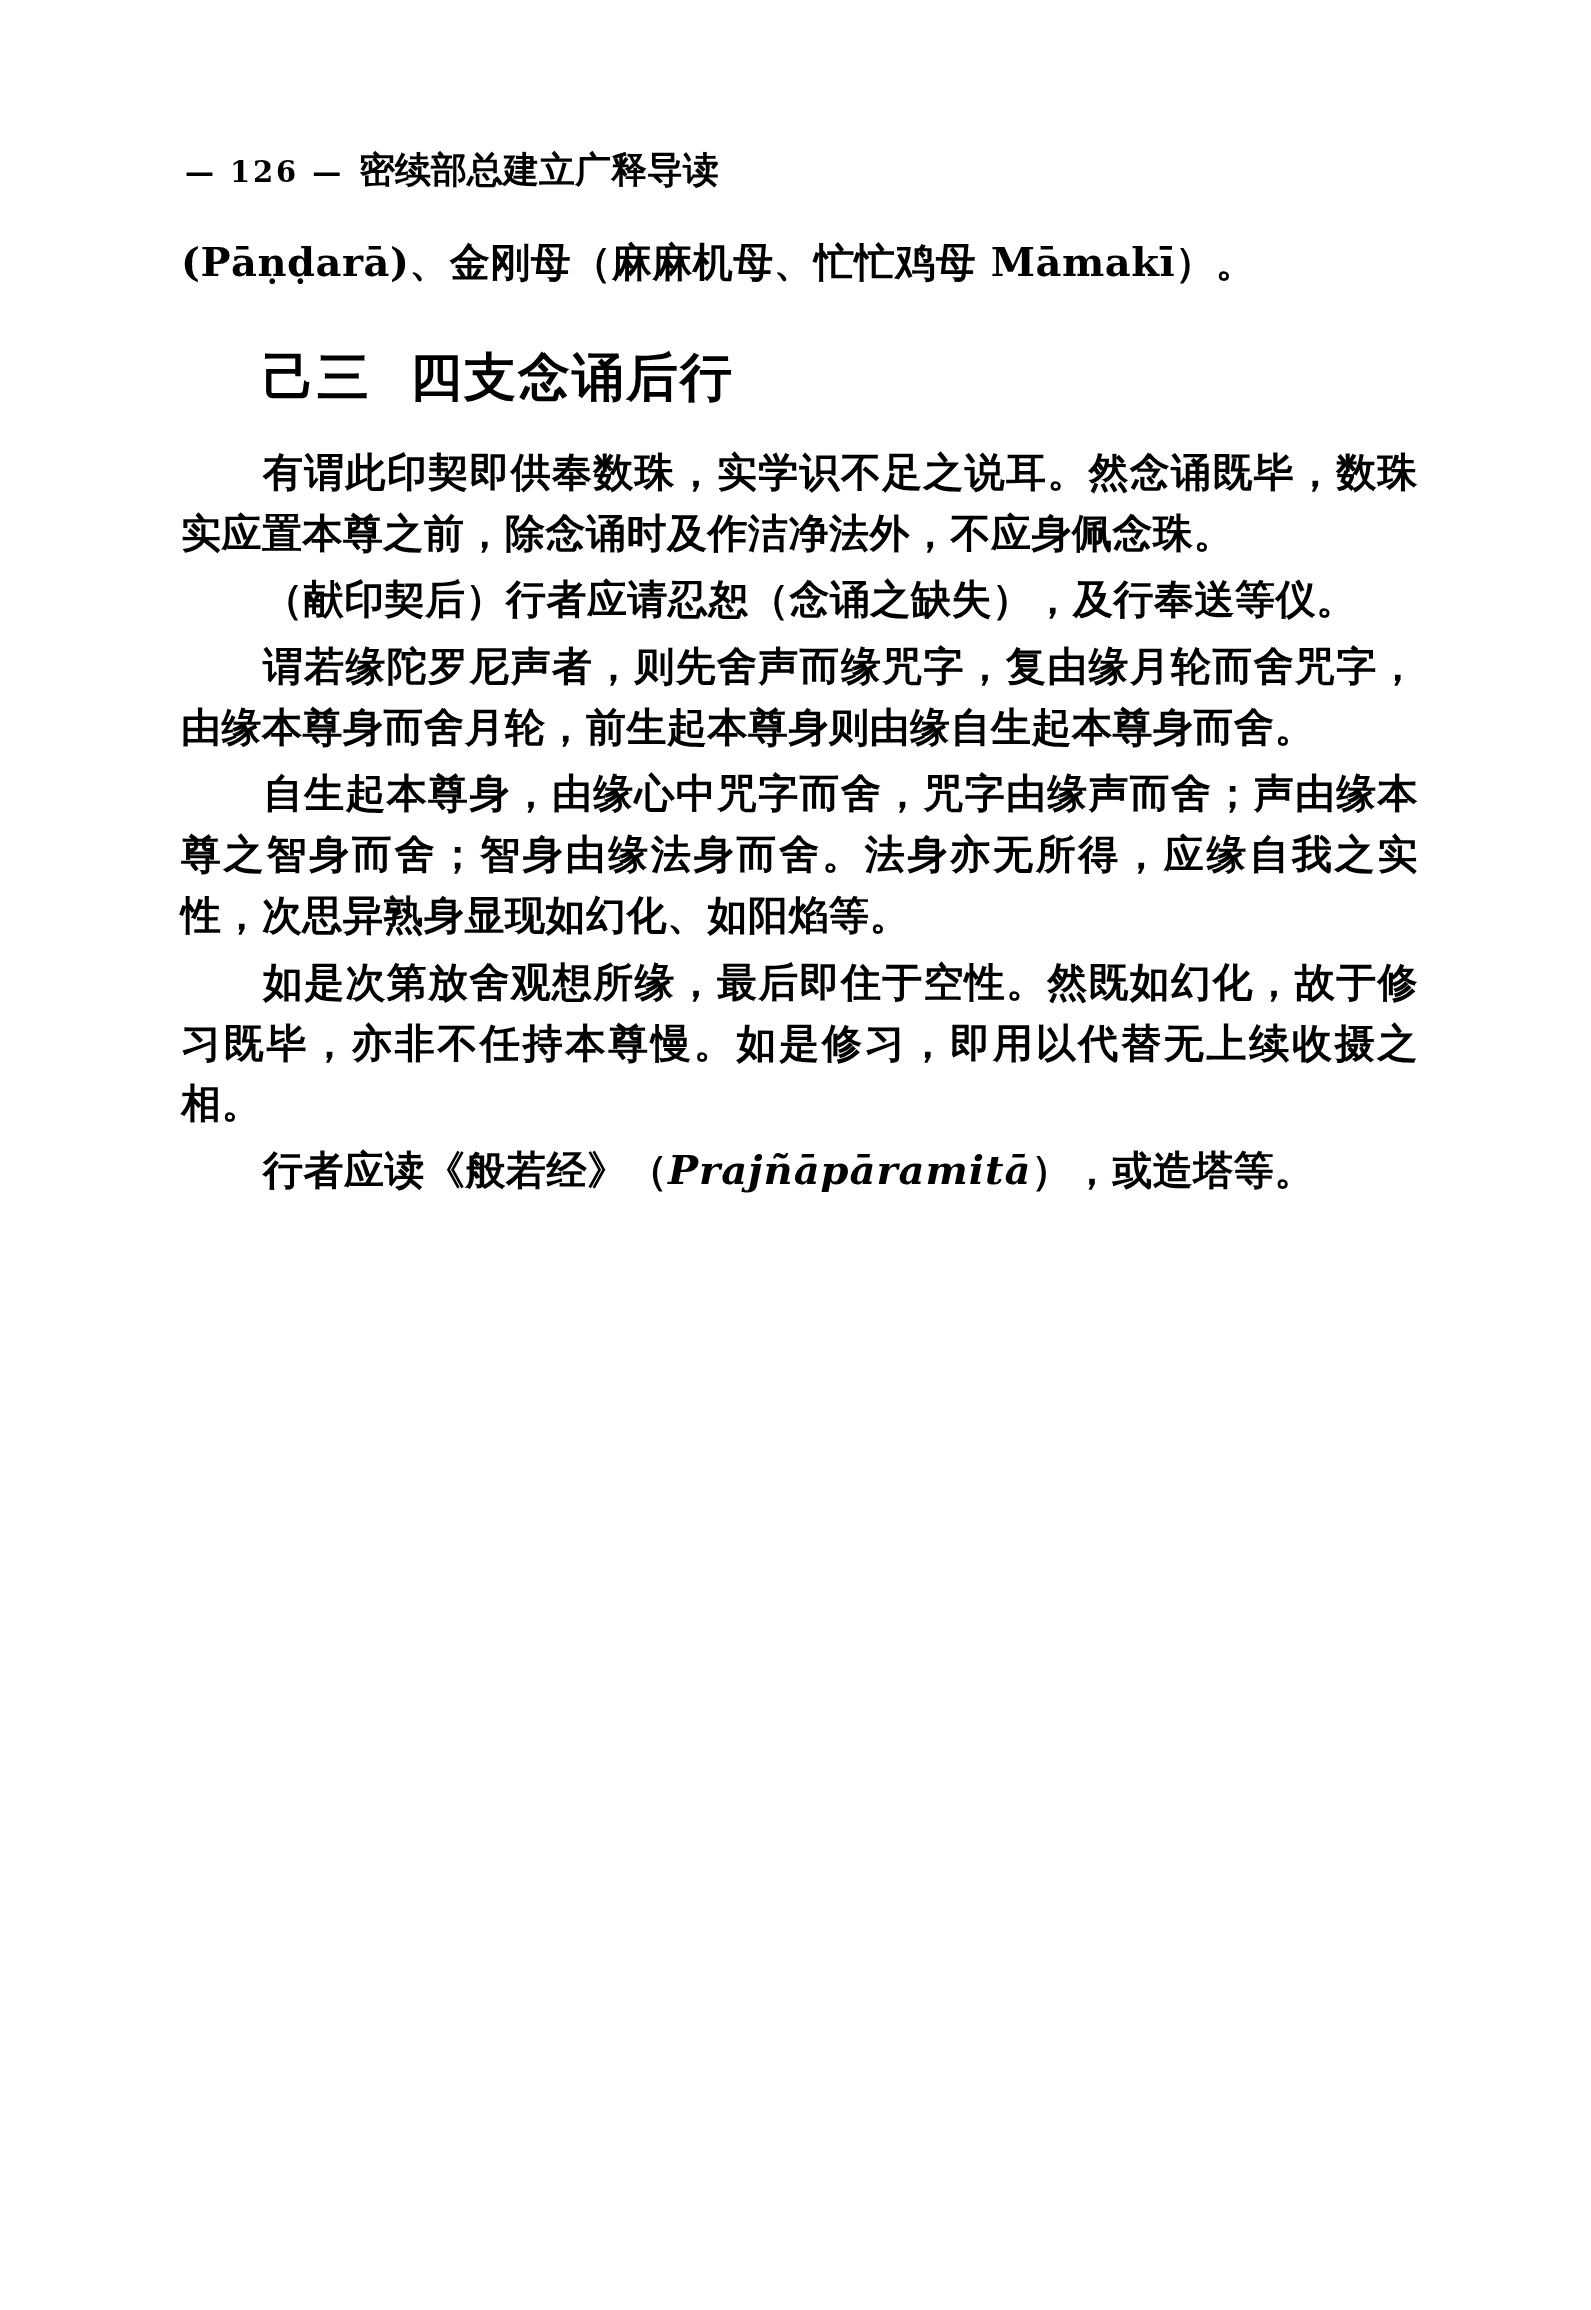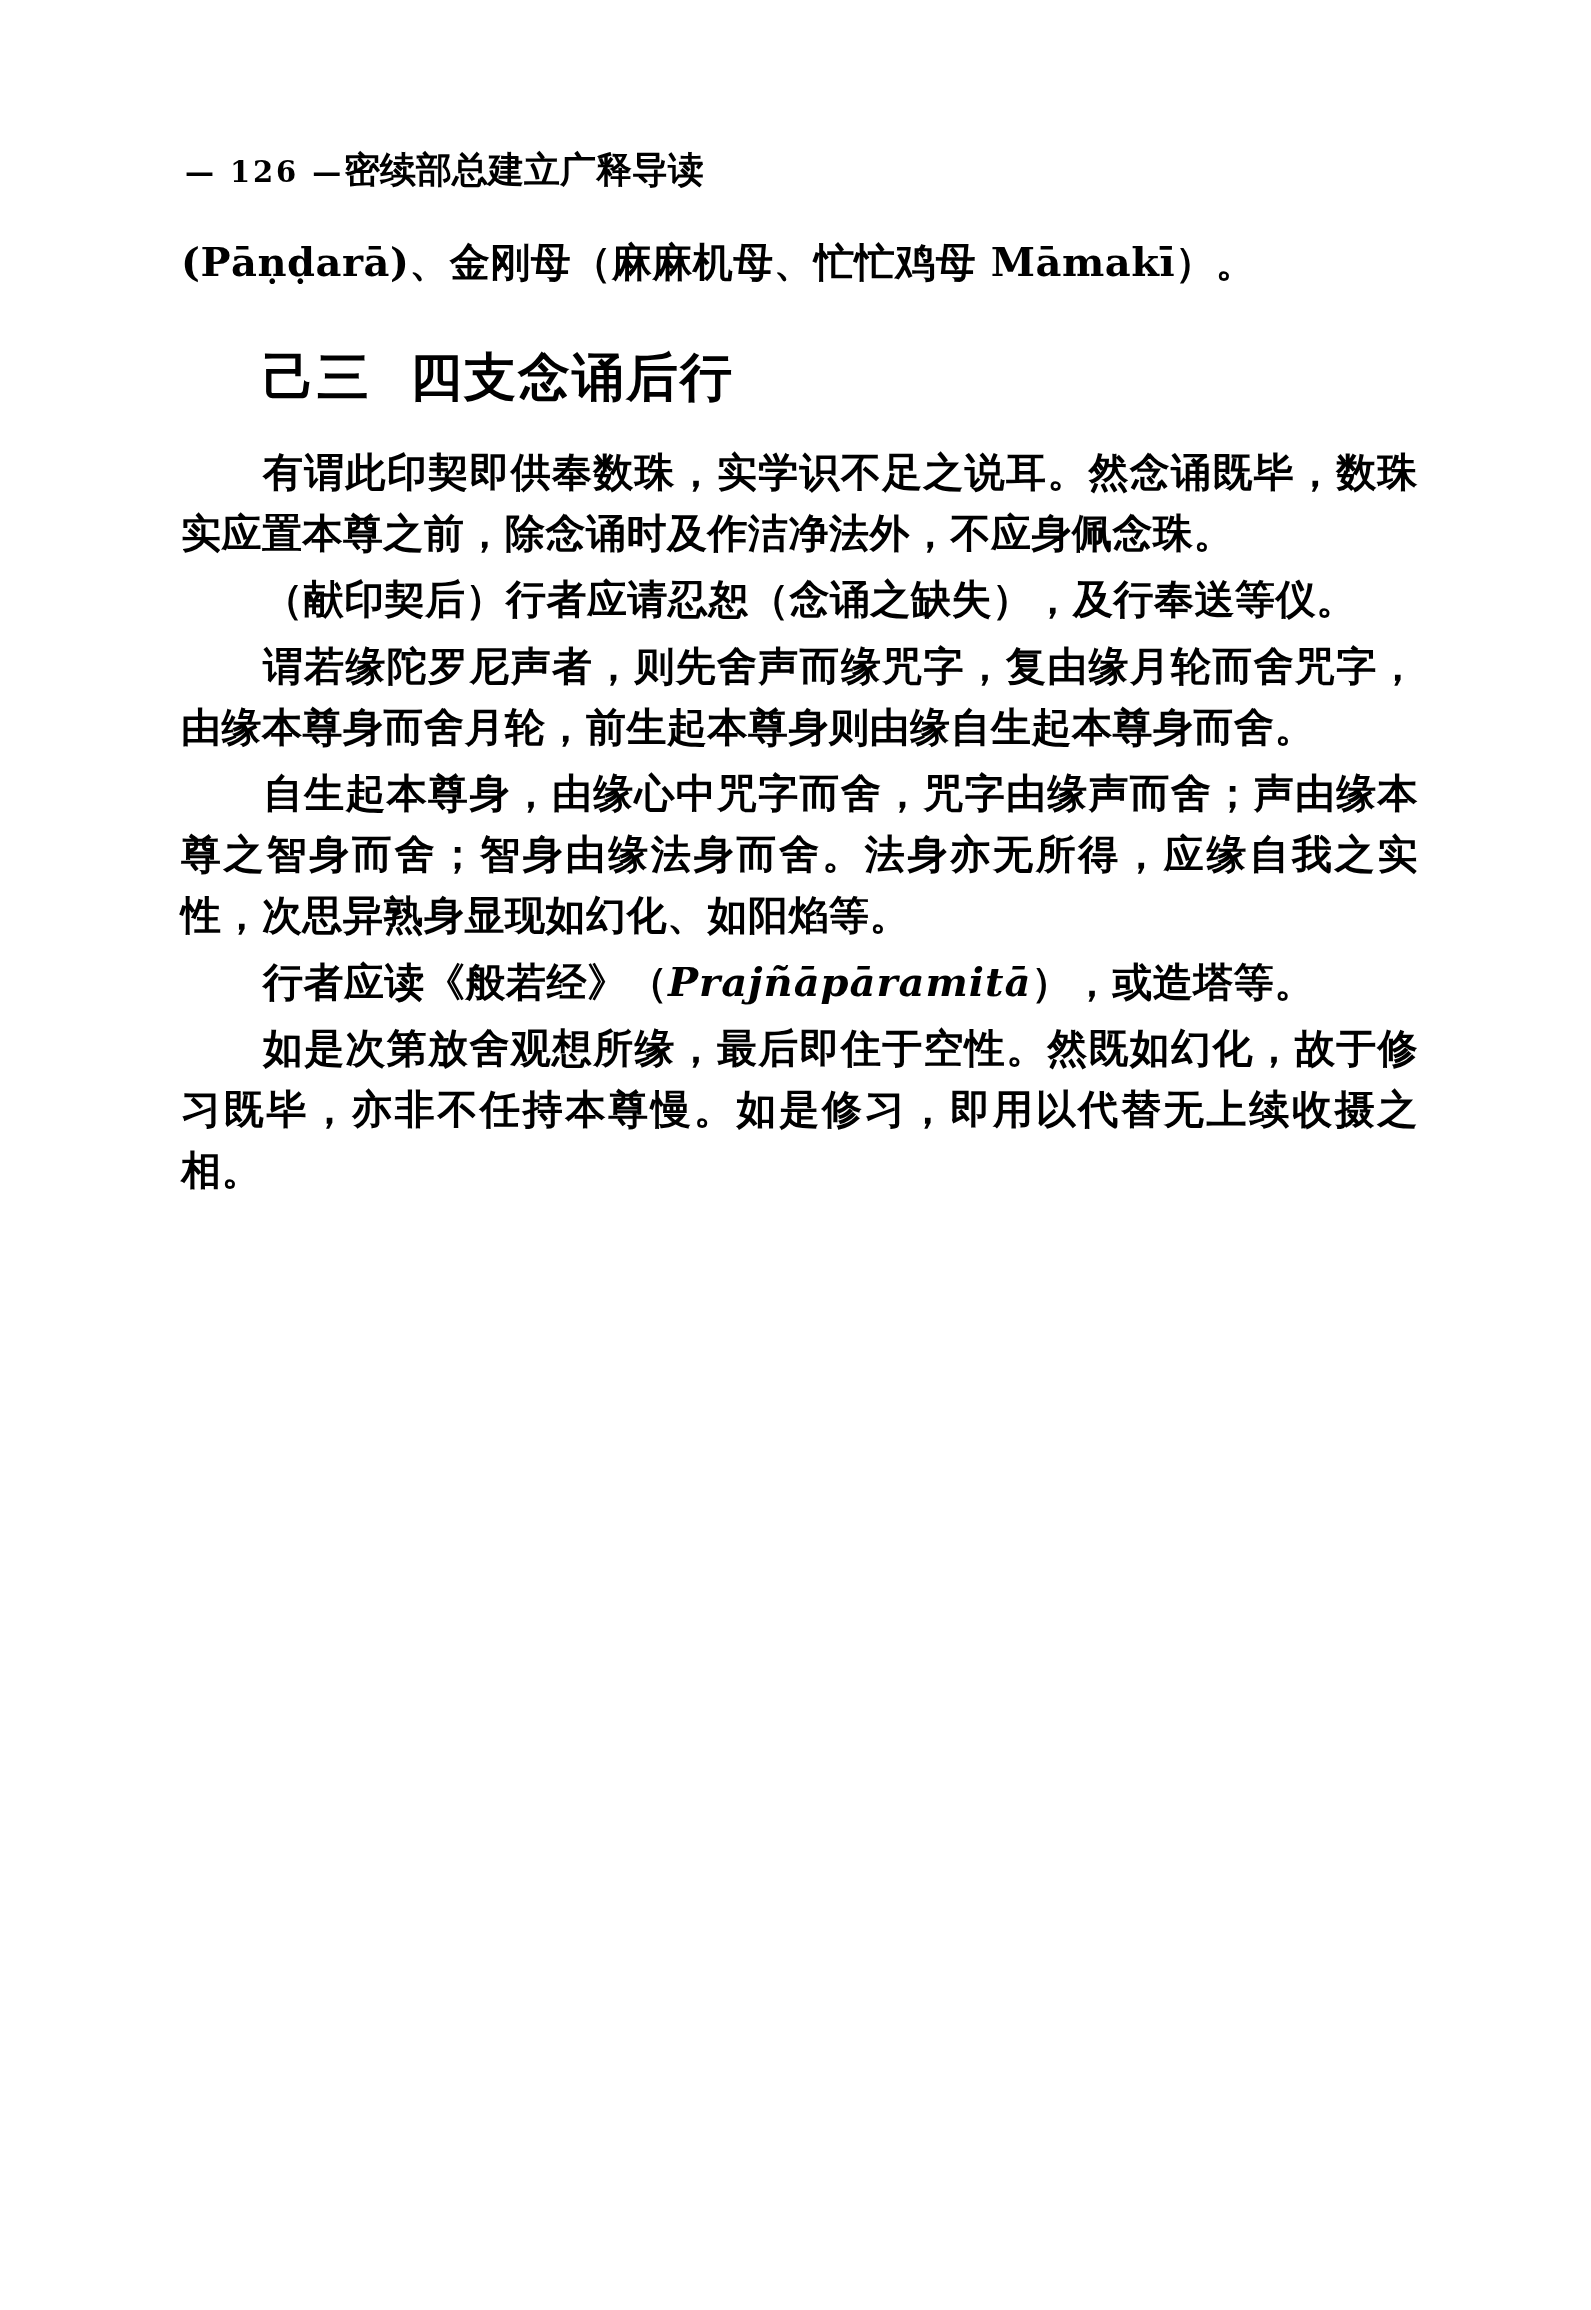--- a/index.html
+++ b/index.html
@@ -32,21 +32,21 @@
     display: flex;
     align-items: baseline;
     font-size: 29px;
     letter-spacing: 1px;
     white-space: nowrap;
   }
   .header .pagenum {
     font-family: "DejaVu Serif", "Liberation Serif", serif;
     font-weight: bold;
     letter-spacing: 2.9px;
-    margin-right: 0;
+    margin-right: 15px;
   }
   .header .htitle {
     font-family: "DejaVu Sans", "Liberation Sans", sans-serif;
     font-weight: bold;
     font-size: 36px;
     letter-spacing: 0px;
   }
   .content {
     position: absolute;
     left: 181px;
@@ -107,20 +107,20 @@
     <p class="p-first">(Pāṇḍarā)、金刚母（麻麻机母、忙忙鸡母 Māmakī）。</p>
 
     <p class="section-head">
       <span>己三</span><span class="gap"></span><span>四支念诵后行</span>
     </p>
 
     <p class="indent para">有谓此印契即供奉数珠，实学识不足之说耳。然念诵既毕，数珠实应置本尊之前，除念诵时及作洁净法外，不应身佩念珠。</p>
     <p class="indent para">（献印契后）行者应请忍恕（念诵之缺失），及行奉送等仪。</p>
     <p class="indent para">谓若缘陀罗尼声者，则先舍声而缘咒字，复由缘月轮而舍咒字，由缘本尊身而舍月轮，前生起本尊身则由缘自生起本尊身而舍。</p>
     <p class="indent para">自生起本尊身，由缘心中咒字而舍，咒字由缘声而舍；声由缘本尊之智身而舍；智身由缘法身而舍。法身亦无所得，应缘自我之实性，次思异熟身显现如幻化、如阳焰等。</p>
+    <p class="indent para">如是次第放舍观想所缘，最后即住于空性。然既如幻化，故于修习既毕，亦非不任持本尊慢。如是修习，即用以代替无上续收摄之相。</p>
+
     <p class="indent para"><span>行者应读《般若经》（</span><span class="ital">Prajñāpāramitā</span><span>），或造塔等。</span></p>
-
-    <p class="indent para">如是次第放舍观想所缘，最后即住于空性。然既如幻化，故于修习既毕，亦非不任持本尊慢。如是修习，即用以代替无上续收摄之相。</p>
 
   </div>
 
 </div>
 
 
 </body></html>

